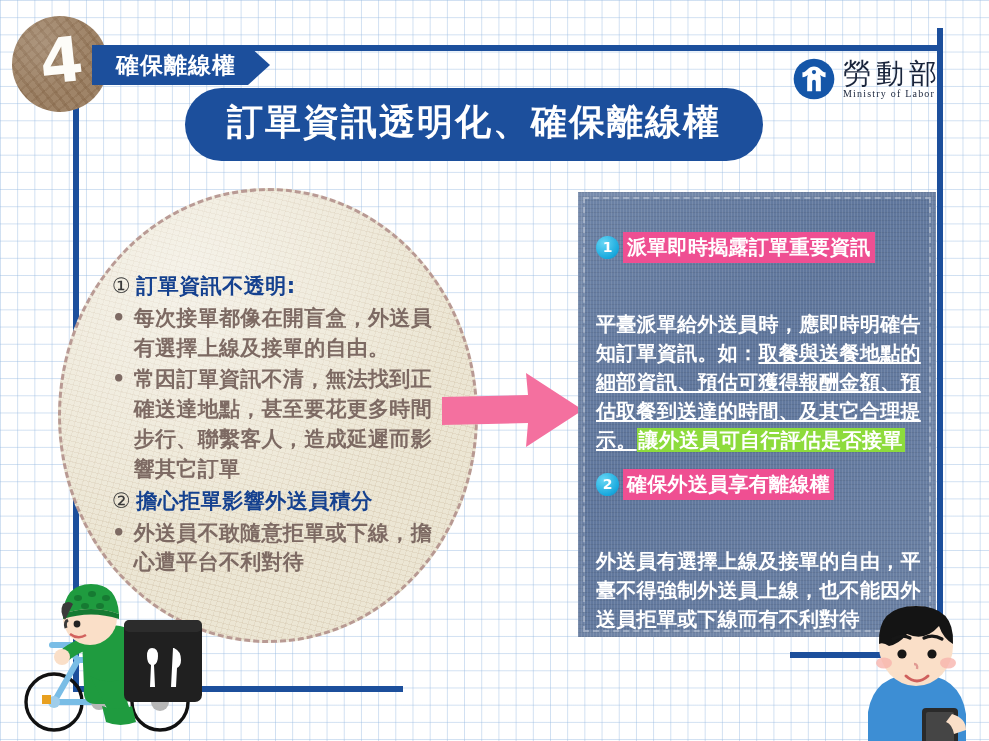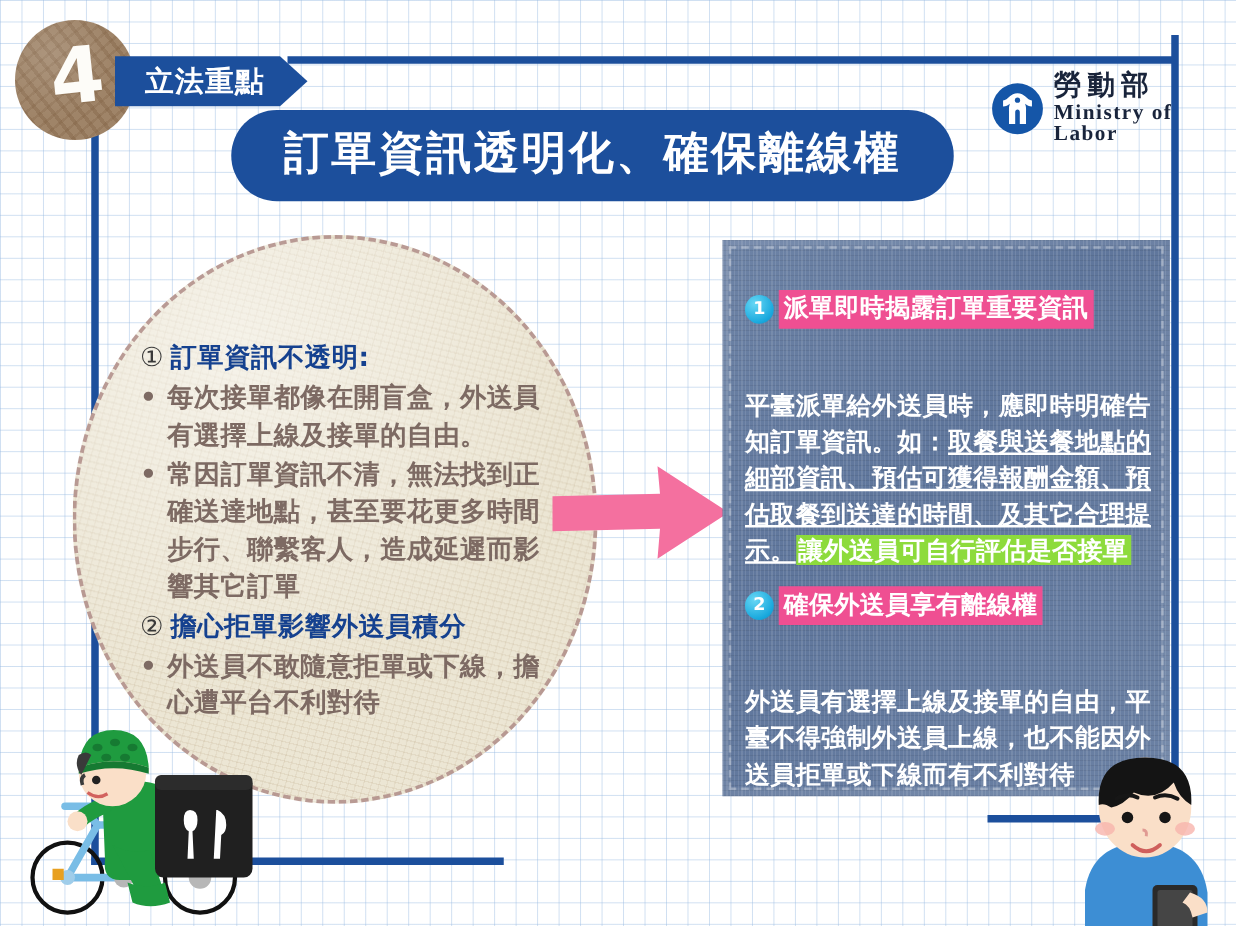--- a/index.html
+++ b/index.html
@@ -80,25 +80,25 @@
   .title-pill span {
     color:#fff; font-size:36px; font-weight:700; letter-spacing:2px;
     font-family:"DejaVu Sans", sans-serif; white-space:nowrap;
   }
 
   
   .logo { position:absolute; left:793px; top:58px; display:flex; align-items:center; gap:8px; }
   .logo-mark { width:42px; height:42px; flex:none; }
   .logo-text { line-height:1; }
   .logo-cn {
-    font-size:22px; font-weight:700; color:#19243b; letter-spacing:5px;
+    font-size:28px; font-weight:400; color:#19243b; letter-spacing:5px;
     font-family:"DejaVu Sans", sans-serif; display:block;
   }
   .logo-en {
-    font-size:17px; font-weight:700; color:#19243b; letter-spacing:1.2px;
+    font-size:10px; font-weight:400; color:#19243b; letter-spacing:1.2px;
     font-family:"Liberation Serif", serif; display:block; margin-top:1px;
   }
 
   
   .tab-now, .tab-future {
     position:absolute;
     background:#8ac832;
     border-radius:50%;
     display:flex; align-items:center; justify-content:center;
     box-shadow: inset 0 0 0 2px rgba(255,255,255,.55);
@@ -203,21 +203,21 @@
   <div class="frame-h-botr"></div>
 
   <div class="badge-4">
     <span>4</span>
   </div>
 
   <div class="header-rule"></div>
 
   <div class="pennant">
     <div class="pennant-body">
-      <span>立法重點</span>
+      <span>確保離線權</span>
     </div>
     <div class="pennant-tip"></div>
   </div>
 
   <div class="title-pill">
     <span>訂單資訊透明化、確保離線權</span>
   </div>
 
   <div class="logo">
     <svg class="logo-mark" viewBox="0 0 64 64">

